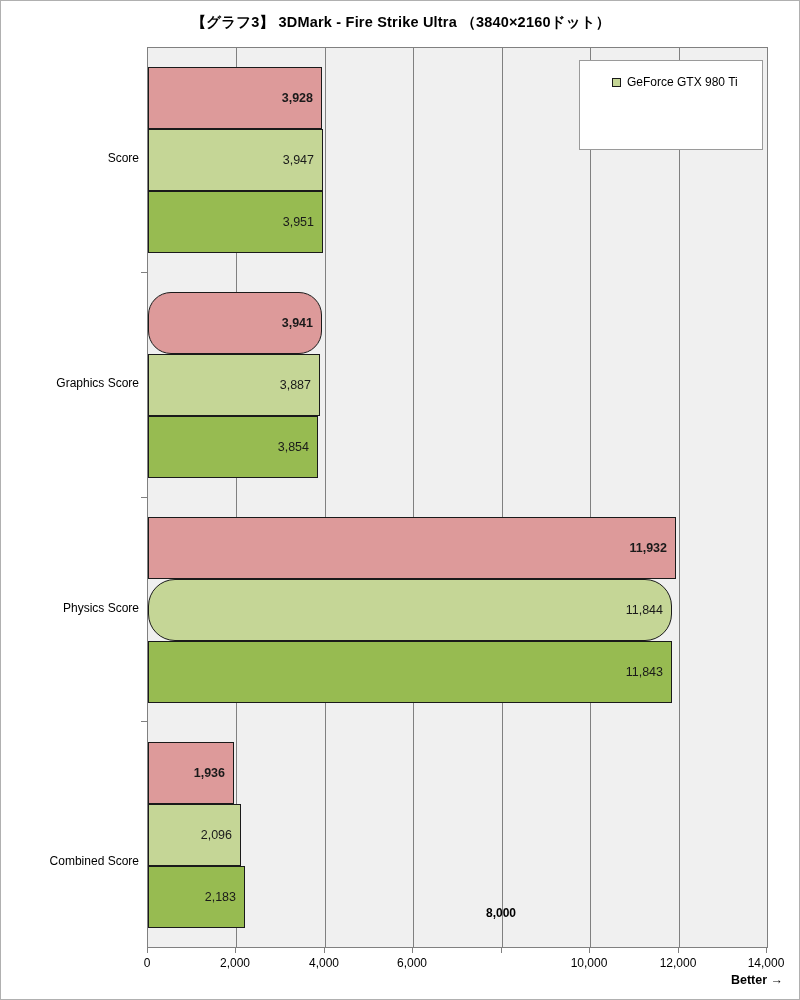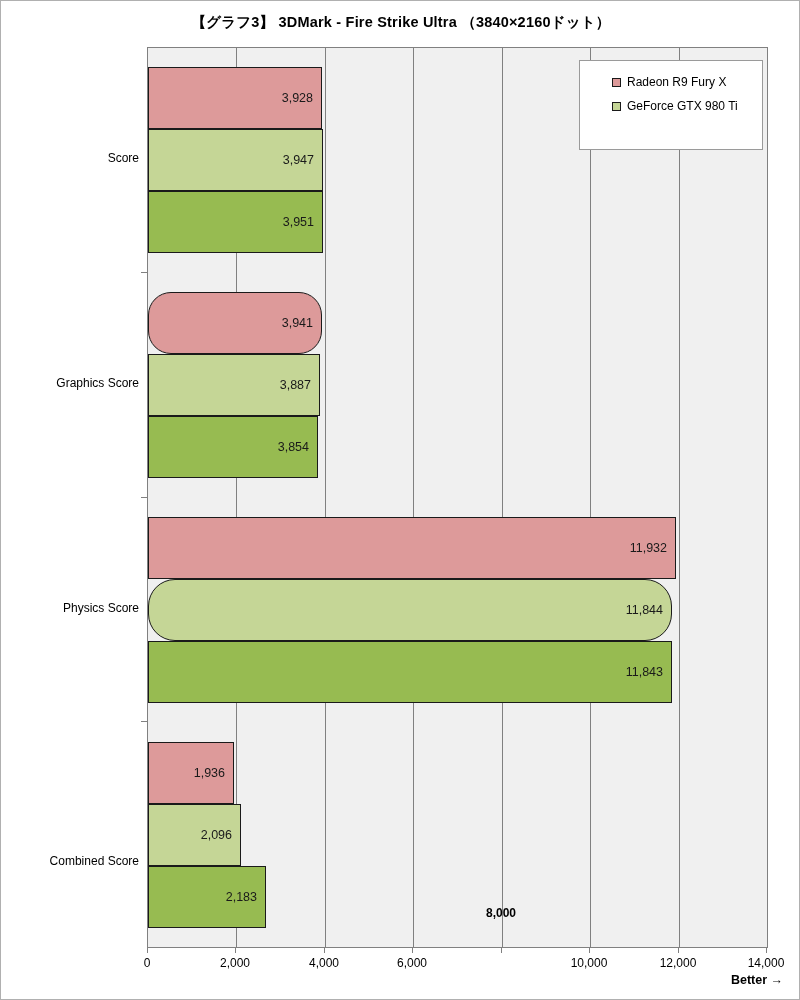--- a/index.html
+++ b/index.html
@@ -64,21 +64,21 @@
     display: flex;
     align-items: center;
     justify-content: flex-end;
   }
   .bar-label {
     font-size: 12.5px;
     color: #1a1a1a;
     padding-right: 8px;
     white-space: nowrap;
   }
-  .bar.series-0 .bar-label { font-weight: normal; }
+  .bar.series-0 .bar-label { font-weight: bold; }
   
   .cat-label {
     position: absolute;
     right: 808px; 
     text-align: right;
     font-size: 12px;
     white-space: nowrap;
   }
   .cat-tick {
     position: absolute;
@@ -183,21 +183,21 @@
         </div>
         <div class="bar series-2" style="top: 593px; height: 62px; width: 524px; background: rgb(151, 187, 81);">
           <span class="bar-label">11,843</span>
         </div>
         <div class="bar series-0" style="top: 694px; height: 62px; width: 86px; background: rgb(221, 154, 154);">
           <span class="bar-label">1,936</span>
         </div>
         <div class="bar series-1" style="top: 756px; height: 62px; width: 93px; background: rgb(197, 214, 150);">
           <span class="bar-label">2,096</span>
         </div>
-        <div class="bar series-2" style="top: 818px; height: 62px; width: 118px; background: rgb(151, 187, 81);">
+        <div class="bar series-2" style="top: 818px; height: 62px; width: 97px; background: rgb(151, 187, 81);">
           <span class="bar-label">2,183</span>
         </div>
       </div>
   </div>
 
   <div id="category-labels">
       <div class="cat-label" style="left: 10px; width: 128px; top: 150px;">Score</div>
       <div class="cat-label" style="left: 10px; width: 128px; top: 375px;">Graphics Score</div>
       <div class="cat-label" style="left: 10px; width: 128px; top: 600px;">Physics Score</div>
       <div class="cat-label" style="left: 10px; width: 128px; top: 825px; margin-top: 28px;">Combined Score</div>
@@ -226,22 +226,18 @@
       <div class="xtick-label" style="left: 460px; width: 80px; top: 905px; font-weight: bold;">8,000</div>
       <div class="xtick-label" style="left: 548px; width: 80px; top: 955px;">10,000</div>
       <div class="xtick-label" style="left: 637px; width: 80px; top: 955px;">12,000</div>
       <div class="xtick-label" style="left: 725px; width: 80px; top: 955px;">14,000</div>
     </div>
 
   <div id="better-note">Better →</div>
 
   <div id="legend">
       <div class="legend-item">
-        <span class="legend-swatch" style="background: rgb(221, 154, 154);"></span>
-        <span class="legend-text">Radeon R9 Fury X</span>
-      </div>
-      <div class="legend-item">
         <span class="legend-swatch" style="background: rgb(197, 214, 150);"></span>
         <span class="legend-text">GeForce GTX 980 Ti</span>
       </div>
     </div>
 
 </div>
 
 </body></html>

